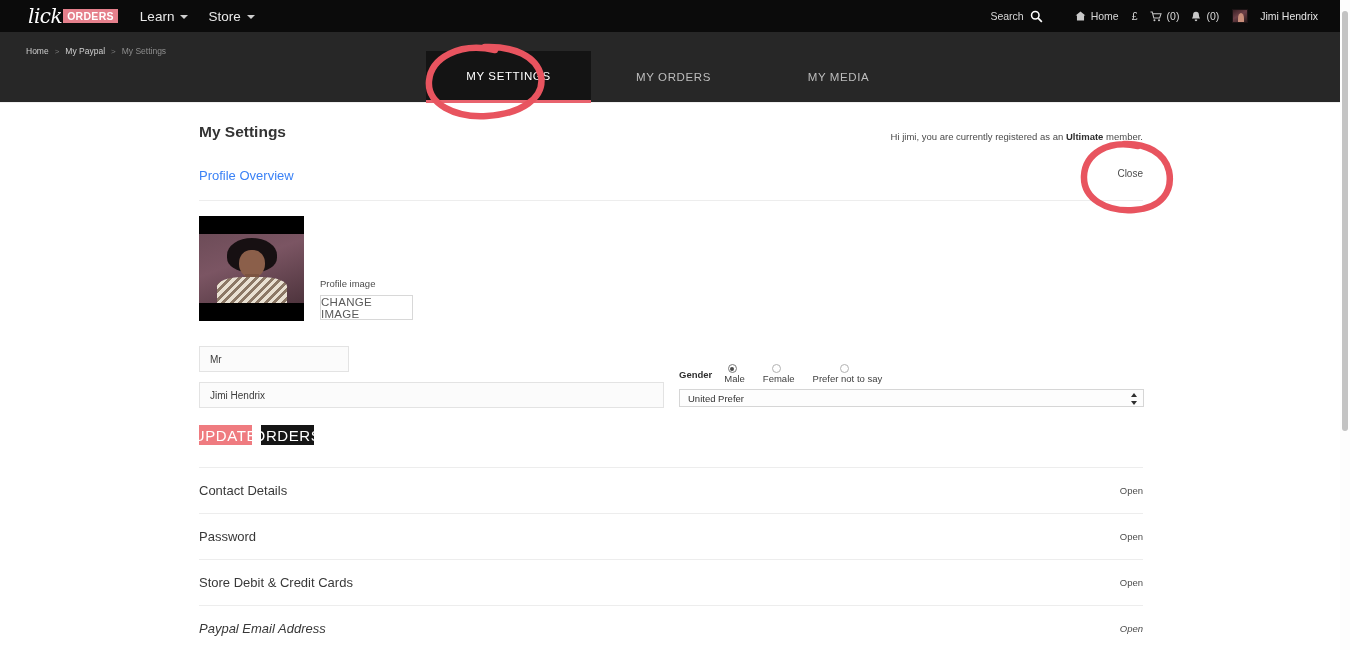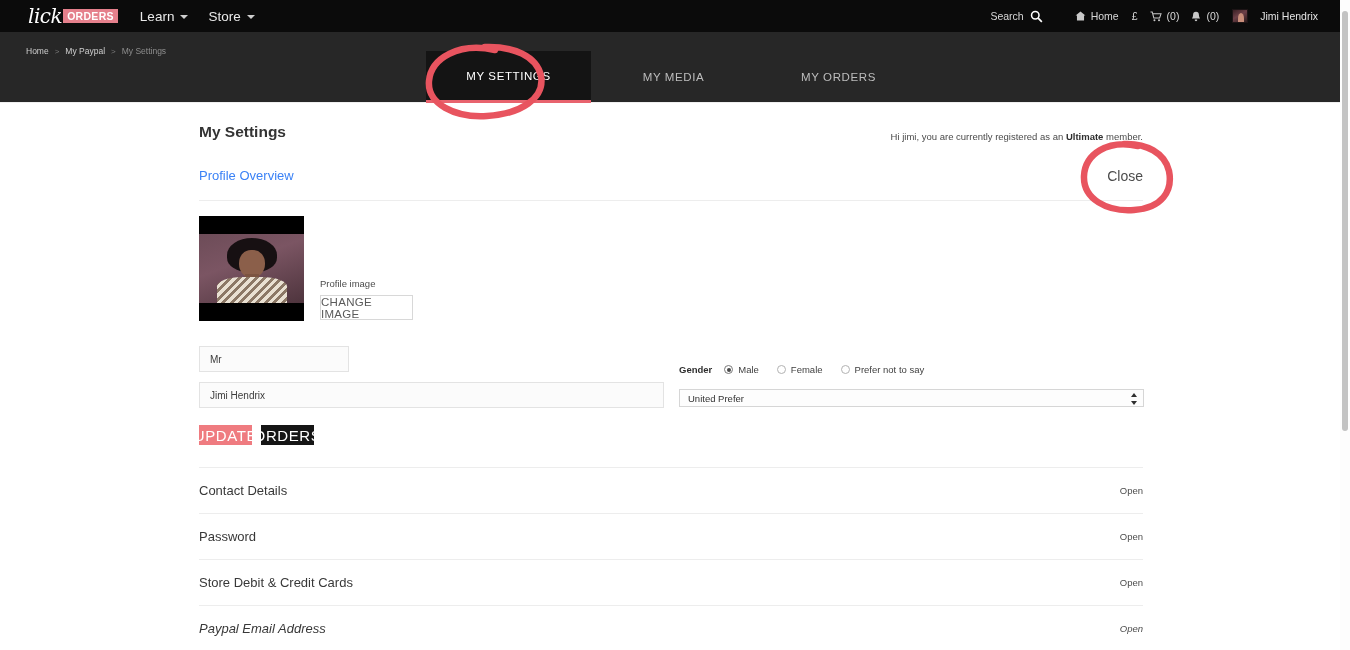--- a/index.html
+++ b/index.html
@@ -191,21 +191,21 @@
     height: 35px;
     border-bottom: 1px solid #ededed;
   }
   .section-head .title {
     font-size: 13px;
     color: #3b82f6;
   }
   .section-head .close-link {
     position: absolute;
     right: 0; top: 2px;
-    font-size: 14px;
+    font-size: 10px;
     color: #4c4c4c;
     cursor: pointer;
   }
 
   
   .profile-row {
     position: absolute;
     top: 113px; left: 199px;
     width: 944px;
   }
@@ -296,20 +296,21 @@
   .gender-row .glabel {
     font-weight: bold;
     color: #2f2f2f;
     margin-right: 12px;
   }
   .radio-opt {
     display: flex; align-items: center;
     margin-right: 18px;
     cursor: pointer;
     color: #3f3f3f;
+    flex-direction: column;
   }
   .radio {
     width: 9px; height: 9px;
     border: 1px solid #b2b2b2;
     border-radius: 50%;
     background: #fff;
     margin-right: 5px;
     position: relative;
     flex: none;
   }
@@ -509,24 +510,24 @@
       <span class="crumb">My Paypal</span>
       <span class="sep">&gt;</span>
       <span class="crumb current">My Settings</span>
     </div>
 
     <div class="tabs">
       <div class="tab active">
         <span>MY SETTINGS</span>
       </div>
       <div class="tab">
+        <span>MY ORDERS</span>
+      </div>
+      <div class="tab">
         <span>MY MEDIA</span>
-      </div>
-      <div class="tab">
-        <span>MY ORDERS</span>
       </div>
     </div>
   </div>
 
   <div class="content">
 
     <div class="page-title">My Settings</div>
 
     <div class="member-note">
       <span>Hi jimi, you are currently registered as an </span><b>Ultimate</b><span> member.</span>

